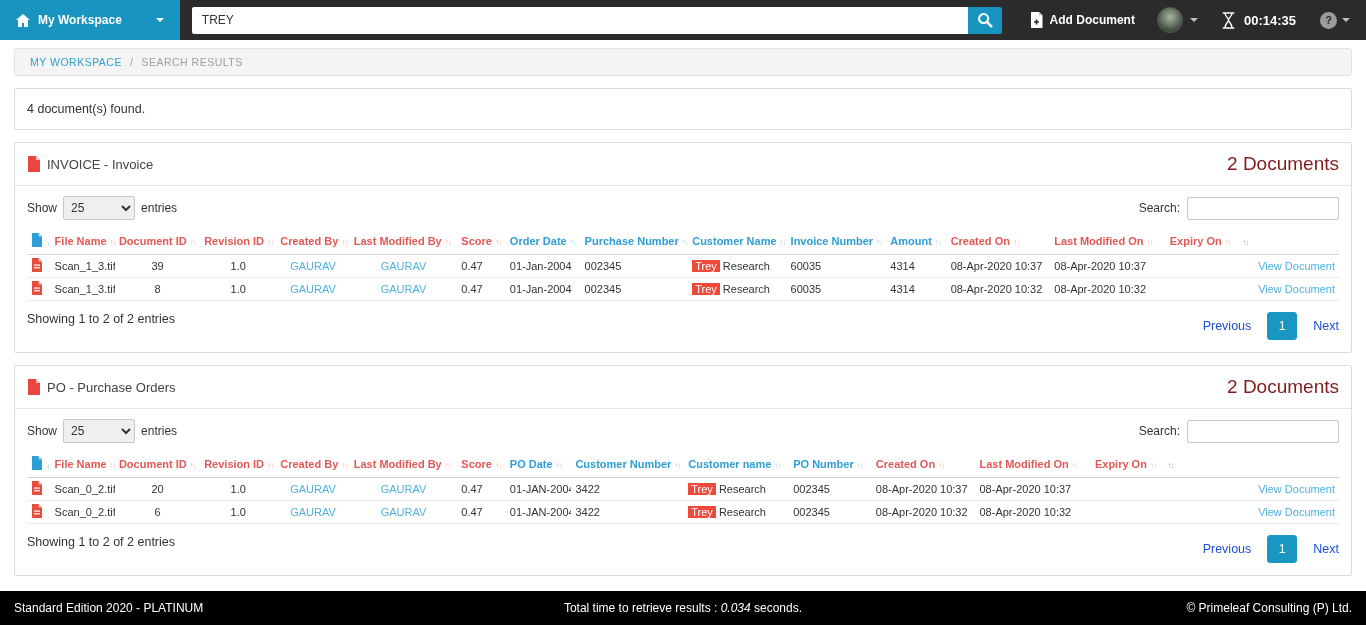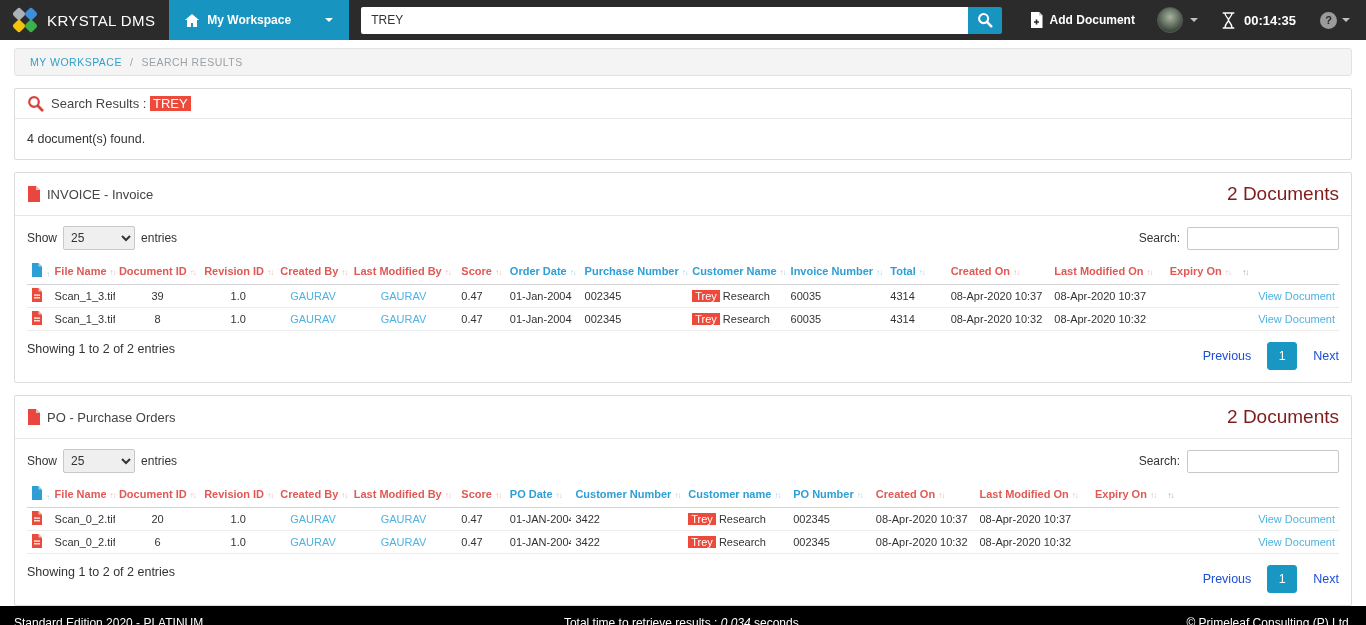--- a/index.html
+++ b/index.html
@@ -68,29 +68,20 @@
   footer{margin-top:auto;flex:0 0 34px;background:#000;color:#fff;display:flex;align-items:center;padding:0 14px;font-size:12px}
   footer .f-left{flex:1}
   footer .f-center{flex:1.4;text-align:center}
   footer .f-right{flex:1;text-align:right}
   .ic{display:inline-flex;align-items:center}
 </style>
 </head>
 <body>
 
 <header class="navbar">
-  <div class="brand">
-    <span class="logo">
-        <i></i>
-        <i></i>
-        <i></i>
-        <i></i>
-      </span>
-    <span class="brand-name">KRYSTAL DMS</span>
-  </div>
   <div class="ws-tab">
     <span class="ic">
       <svg width="14" height="13" viewBox="0 0 14 13">
           <path d="M7 0L0 6h2v7h4V9h2v4h4V6h2z" fill="#fff"></path>
         </svg>
     </span>
     <span>My Workspace</span>
     <span class="caret"></span>
   </div>
   <div class="nav-search">
@@ -134,29 +125,20 @@
   </div>
 </header>
 
 <nav class="breadcrumb">
   <a>MY WORKSPACE</a>
   <span>/</span>
   <span>SEARCH RESULTS</span>
 </nav>
 
 <section class="panel">
-  <div class="panel-head">
-    <span class="ic">
-      <svg width="17" height="17" viewBox="0 0 17 17">
-          <circle cx="7" cy="7" r="4.8" fill="none" stroke="#d9433b" stroke-width="2.2"></circle>
-          <line x1="10.8" y1="10.8" x2="15.2" y2="15.2" stroke="#d9433b" stroke-width="2.8" stroke-linecap="round"></line>
-        </svg>
-    </span>
-    <span><span>Search Results : </span><span class="hl">TREY</span></span>
-  </div>
   <div class="panel-body">4 document(s) found.</div>
 </section>
 
 <div id="sections">
     <section class="panel">
       <div class="sec-head">
         <span class="sec-title">
           <span class="ic">
             <svg width="13" height="16" viewBox="0 0 13 16">
               <path d="M1 0h8l4 4v12H1z" fill="#e8463f"></path>
@@ -209,21 +191,21 @@
               <th class="c-red"><span>File Name</span><span class="sort">↑↓</span></th>
               <th class="c-red"><span>Document ID</span><span class="sort">↑↓</span></th>
               <th class="c-red"><span>Revision ID</span><span class="sort">↑↓</span></th>
               <th class="c-red"><span>Created By</span><span class="sort">↑↓</span></th>
               <th class="c-red"><span>Last Modified By</span><span class="sort">↑↓</span></th>
               <th class="c-red"><span>Score</span><span class="sort">↑↓</span></th>
               <th class="c-blue"><span>Order Date</span><span class="sort">↑↓</span></th>
               <th class="c-blue"><span>Purchase Number</span><span class="sort">↑↓</span></th>
               <th class="c-blue"><span>Customer Name</span><span class="sort">↑↓</span></th>
               <th class="c-blue"><span>Invoice Number</span><span class="sort">↑↓</span></th>
-              <th class="c-blue"><span>Total</span><span class="sort">↑↓</span></th>
+              <th class="c-blue"><span>Amount</span><span class="sort">↑↓</span></th>
               <th class="c-red"><span>Created On</span><span class="sort">↑↓</span></th>
               <th class="c-red"><span>Last Modified On</span><span class="sort">↑↓</span></th>
               <th class="c-red"><span>Expiry On</span><span class="sort">↑↓</span></th>
               <th><span class="sort">↑↓</span></th>
             </tr>
           </thead>
           <tbody>
             <tr>
               <td><span class="ic">
                   <svg width="12" height="14" viewBox="0 0 12 14">

